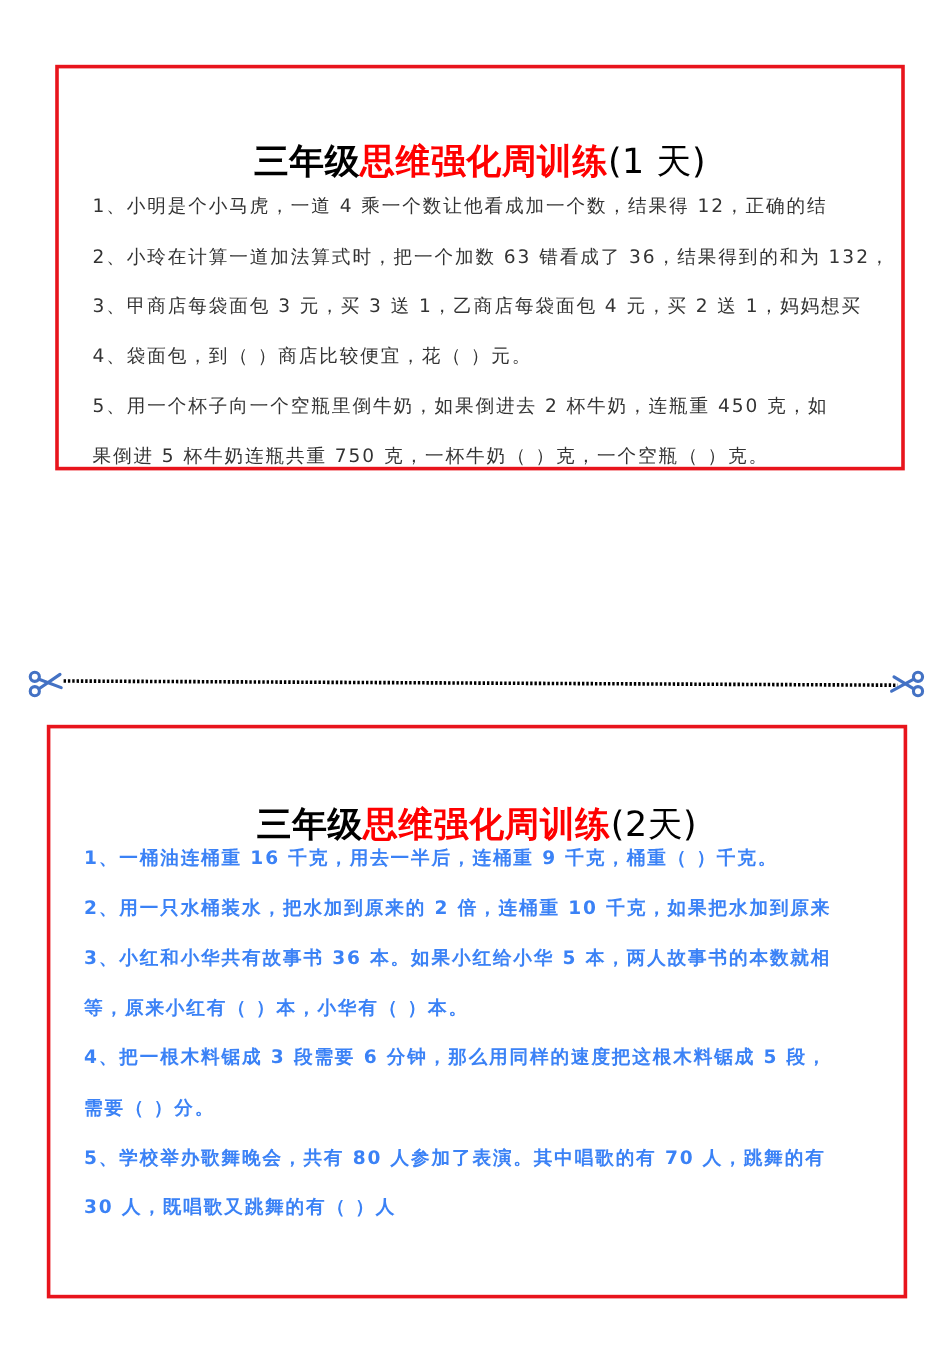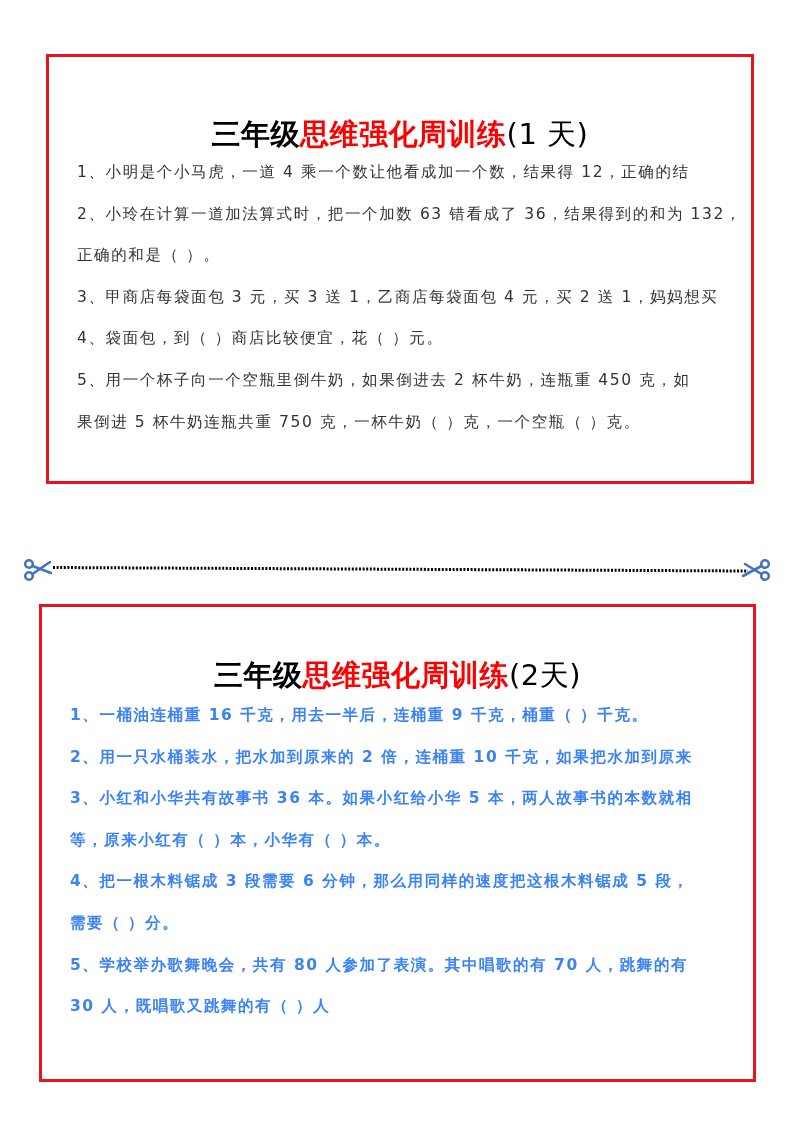--- a/index.html
+++ b/index.html
@@ -13,35 +13,35 @@
       position: relative;
       overflow: hidden;
       font-family: "DejaVu Sans", "Liberation Sans", sans-serif;
     }
     .card {
       position: absolute;
       box-sizing: border-box;
       border: 3px solid #e8141c;
       background: #ffffff;
     }
-    #card-1 { left: 46px; top: 54px; width: 708px; height: 430px; }
+    #card-1 { left: 46px; top: 54px; width: 708px; height: 338px; }
     #card-2 { left: 39px; top: 604px; width: 717px; height: 478px; }
 
     .title {
       position: absolute;
       left: 0; right: 0;
       text-align: center;
       font-size: 29px;
       font-weight: bold;
       line-height: 36px;
       white-space: nowrap;
       letter-spacing: 0.5px;
     }
     #card-1 .title { top: 40px; }
-    #card-2 .title { top: 31px; }
+    #card-2 .title { top: 43px; }
     .title .t-black { color: #000000; }
     .title .t-red { color: #ff0000; }
     .title .t-paren { color: #000000; font-weight: normal; }
 
     .questions {
       position: absolute;
       left: 0; right: 12px;
       margin: 0;
       padding: 0;
       list-style: none;
@@ -71,21 +71,20 @@
 </head>
 <body>
 
 <section class="card" id="card-1">
   <h1 class="title">
     <span class="t-black">三年级</span><span class="t-red">思维强化周训练</span><span class="t-paren">(1 天)</span>
   </h1>
   <div class="questions">
     <span class="line">1、小明是个小马虎，一道 4 乘一个数让他看成加一个数，结果得 12，正确的结</span>
     <span class="line">2、小玲在计算一道加法算式时，把一个加数 63 错看成了 36，结果得到的和为 132，</span>
-    <span class="line">正确的和是（      ）。</span>
     <span class="line">3、甲商店每袋面包 3 元，买 3 送 1，乙商店每袋面包 4 元，买 2 送 1，妈妈想买</span>
     <span class="line">4、袋面包，到（      ）商店比较便宜，花（      ）元。</span>
     <span class="line">5、用一个杯子向一个空瓶里倒牛奶，如果倒进去 2 杯牛奶，连瓶重 450 克，如</span>
     <span class="line">果倒进 5 杯牛奶连瓶共重 750 克，一杯牛奶（      ）克，一个空瓶（      ）克。</span>
   </div>
 </section>
 
 <div class="cutline">
   <svg width="756" height="28" viewBox="0 0 756 28" xmlns="http://www.w3.org/2000/svg">
 

